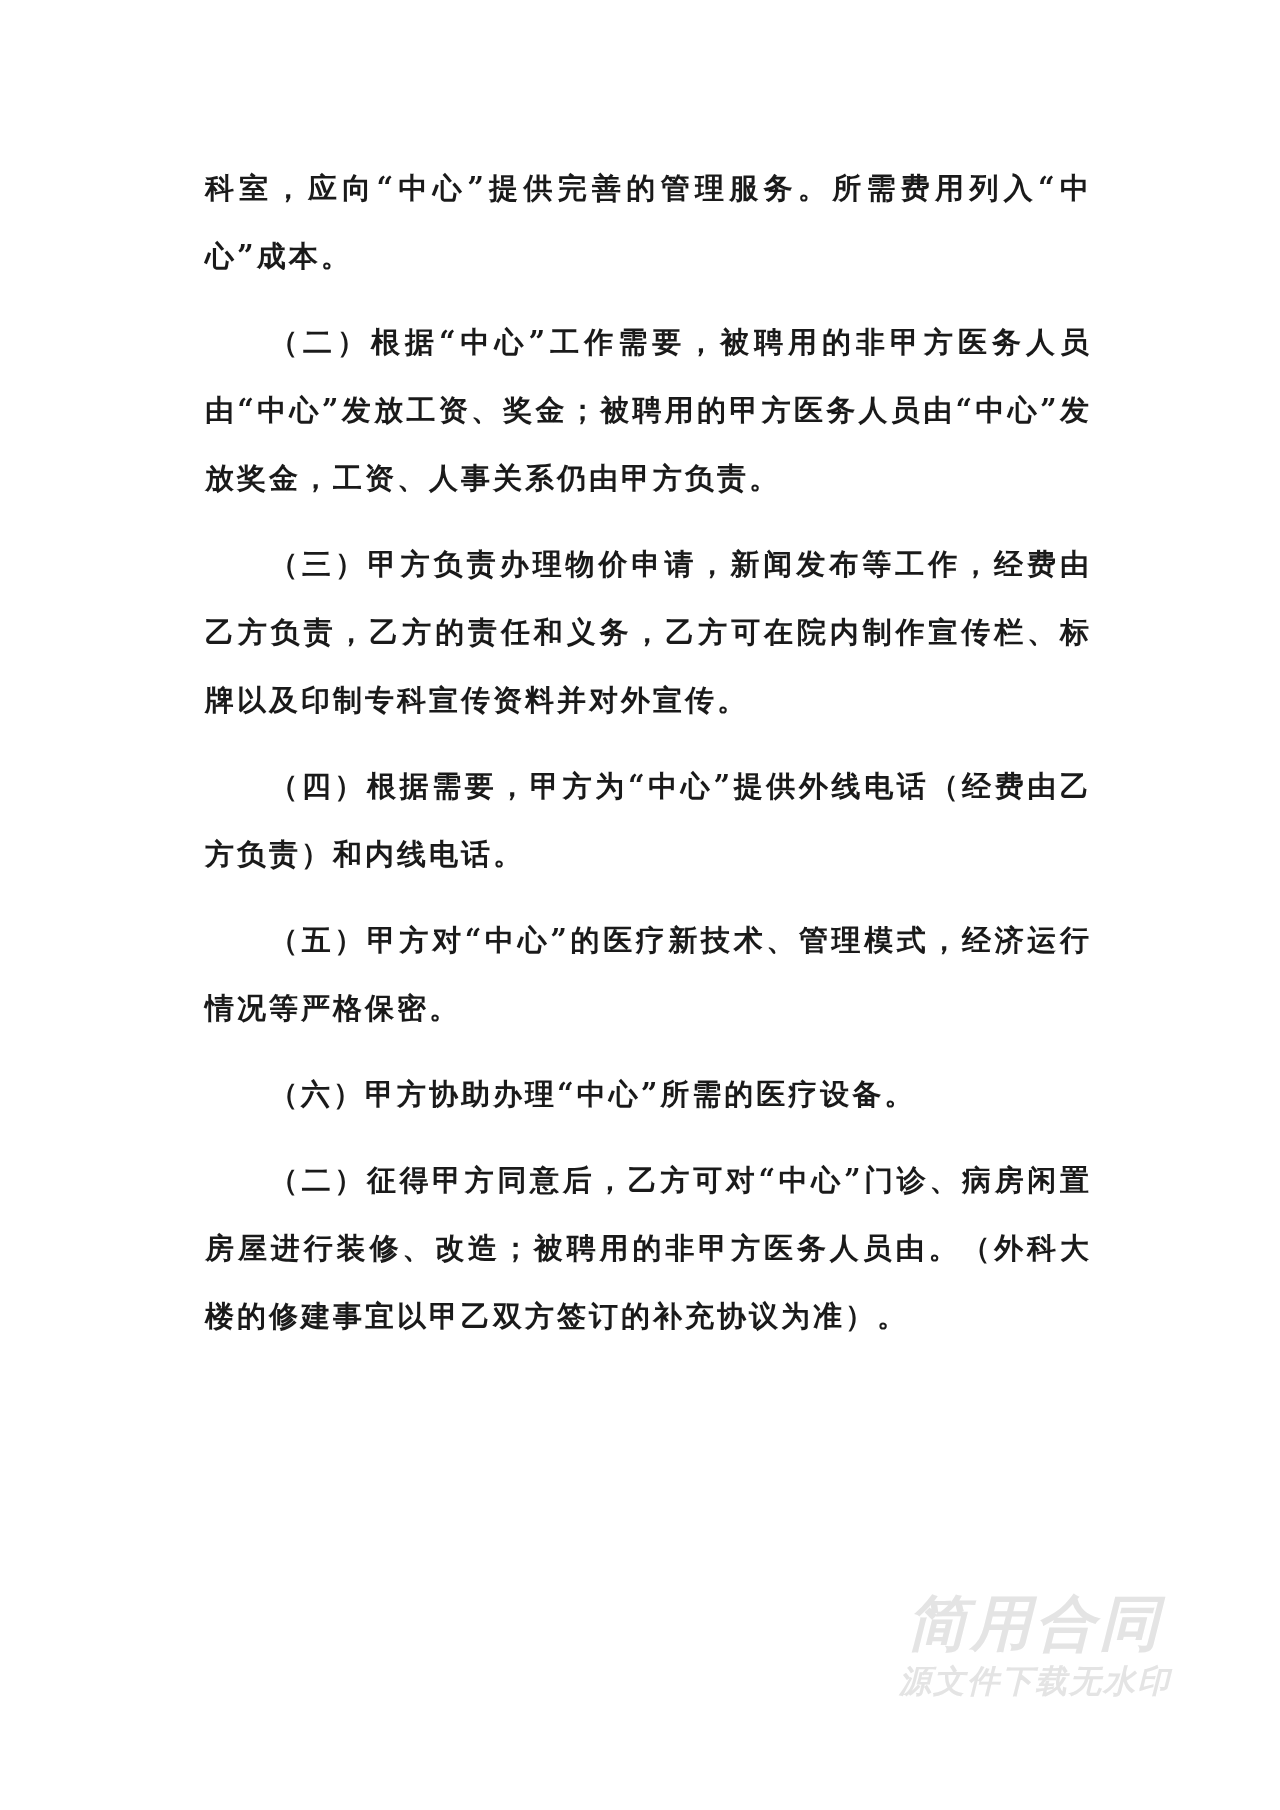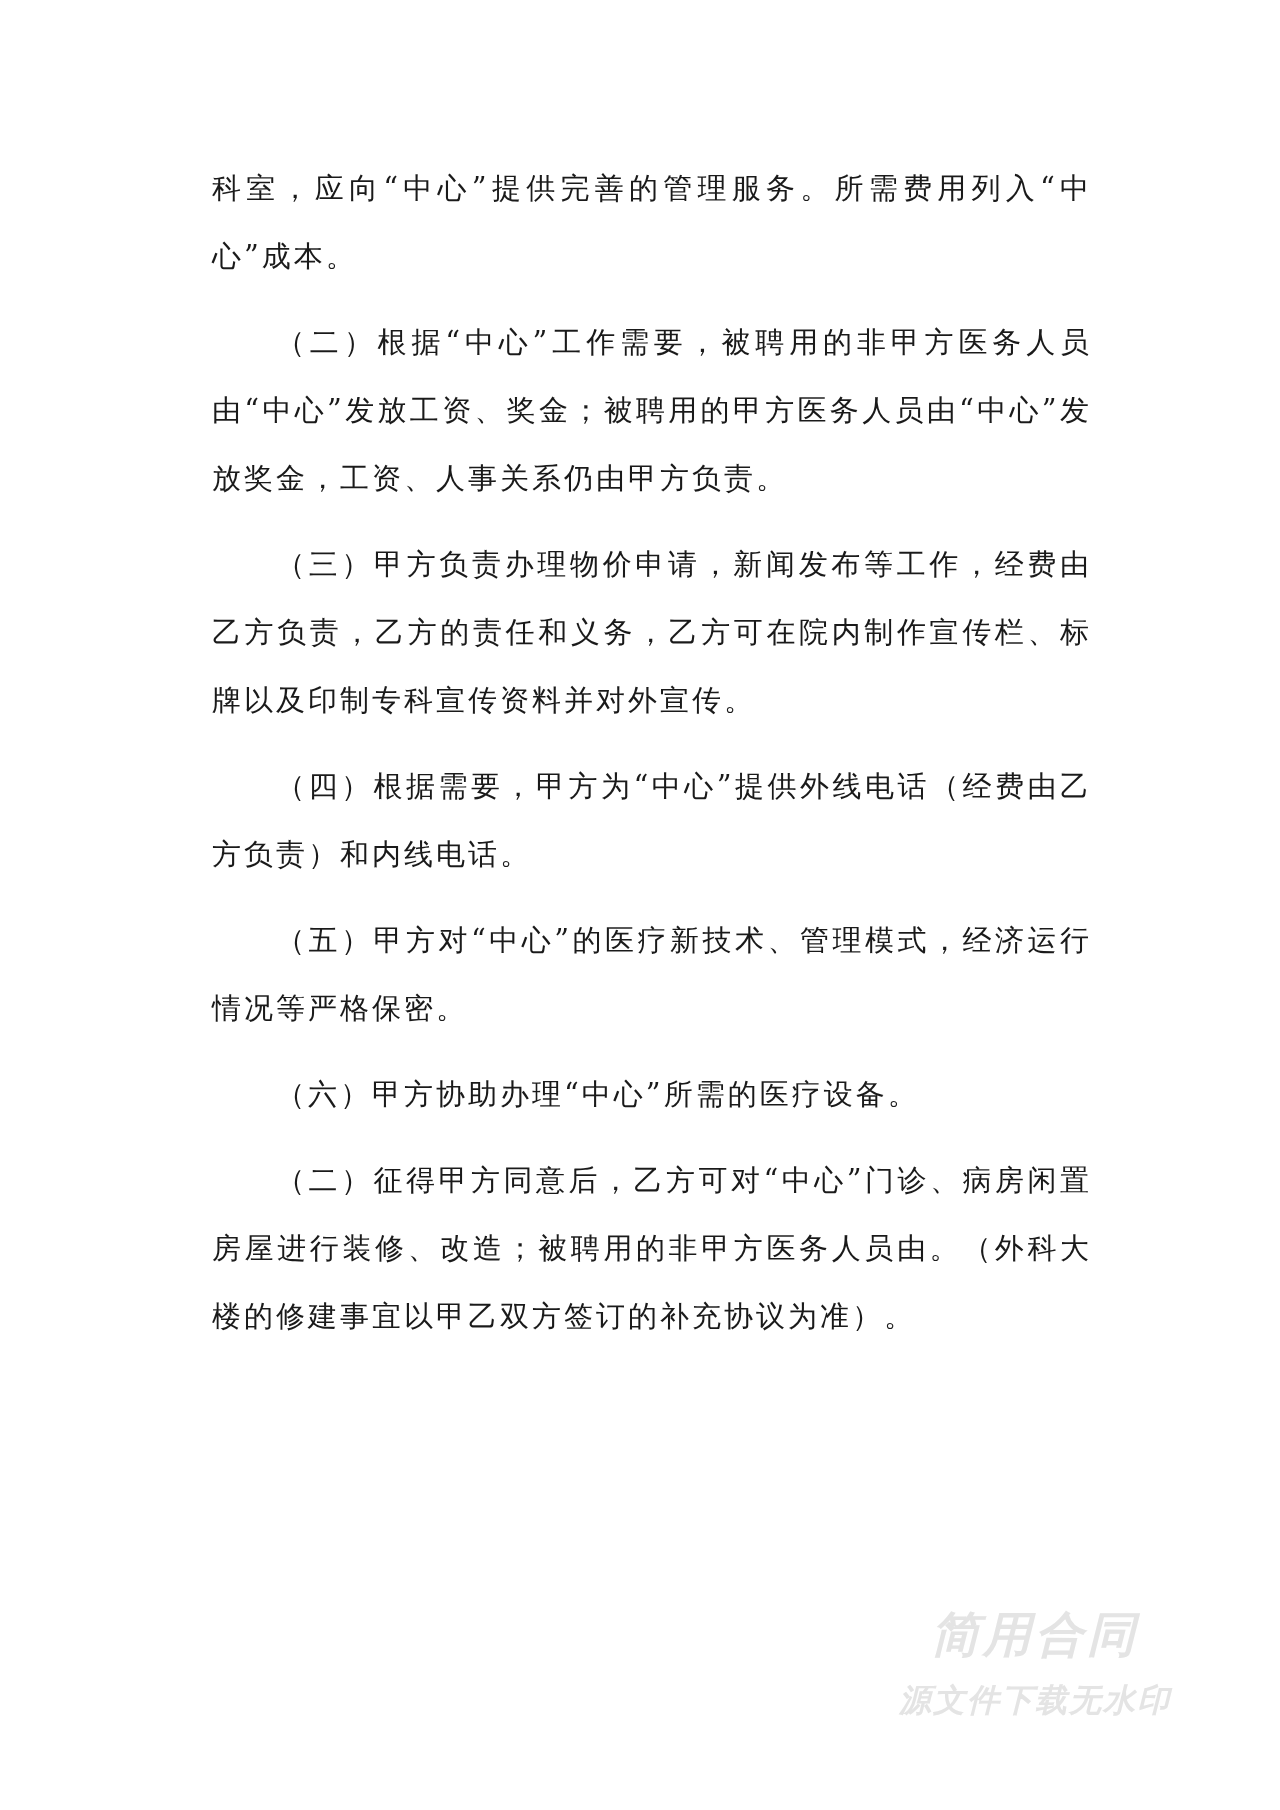--- a/index.html
+++ b/index.html
@@ -15,57 +15,57 @@
       font-family: "DejaVu Serif", "Liberation Serif", serif;
       color: #1a1a1a;
     }
     .page {
       position: absolute;
       left: 196px;
       top: 154px;
       width: 896px;
     }
     .para {
-      margin: 0 0 18px 16px;
+      margin: 0 0 18px 9px;
       font-size: 29px;
       line-height: 68px;
       letter-spacing: 3px;
       text-align: justify;
       text-indent: 0;
       word-break: break-all;
+      font-weight: bold;
     }
     .para.indent {
       text-indent: 64px;
     }
     .para.heading {
       text-indent: 64px;
     }
     .watermark {
       position: absolute;
       left: 880px;
       top: 1585px;
       width: 310px;
       text-align: center;
       color: #e4e4e4;
       font-family: "DejaVu Sans", "Liberation Sans", sans-serif;
       font-weight: bold;
       font-style: italic;
       pointer-events: none;
     }
     .wm-title {
-      font-size: 48px;
+      font-size: 60px;
       line-height: 76px;
       letter-spacing: 4px;
-      margin-top: 11px;
     }
     .wm-sub {
       font-size: 32px;
       line-height: 40px;
       letter-spacing: 2px;
-      margin-top: 8px;
+      margin-top: 0;
     }
   </style>
 </head>
 <body>
 
 <div class="page">
   <p class="para">科室，应向“中心”提供完善的管理服务。所需费用列入“中心”成本。</p>
   <p class="para indent">（二）根据“中心”工作需要，被聘用的非甲方医务人员由“中心”发放工资、奖金；被聘用的甲方医务人员由“中心”发放奖金，工资、人事关系仍由甲方负责。</p>
   <p class="para indent">（三）甲方负责办理物价申请，新闻发布等工作，经费由乙方负责，乙方的责任和义务，乙方可在院内制作宣传栏、标牌以及印制专科宣传资料并对外宣传。</p>
   <p class="para indent">（四）根据需要，甲方为“中心”提供外线电话（经费由乙方负责）和内线电话。</p>

